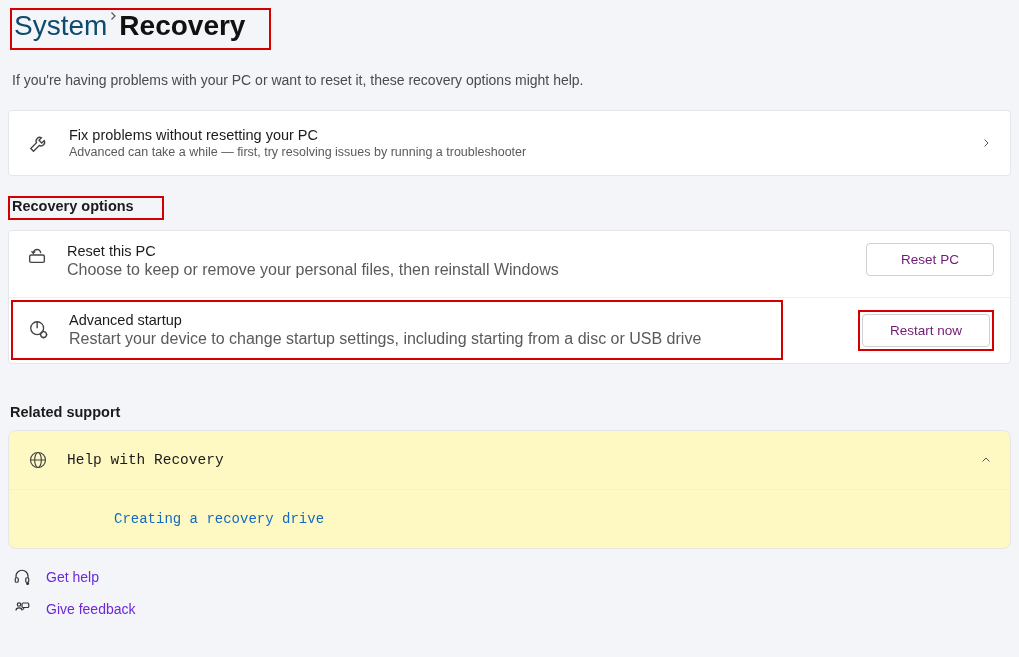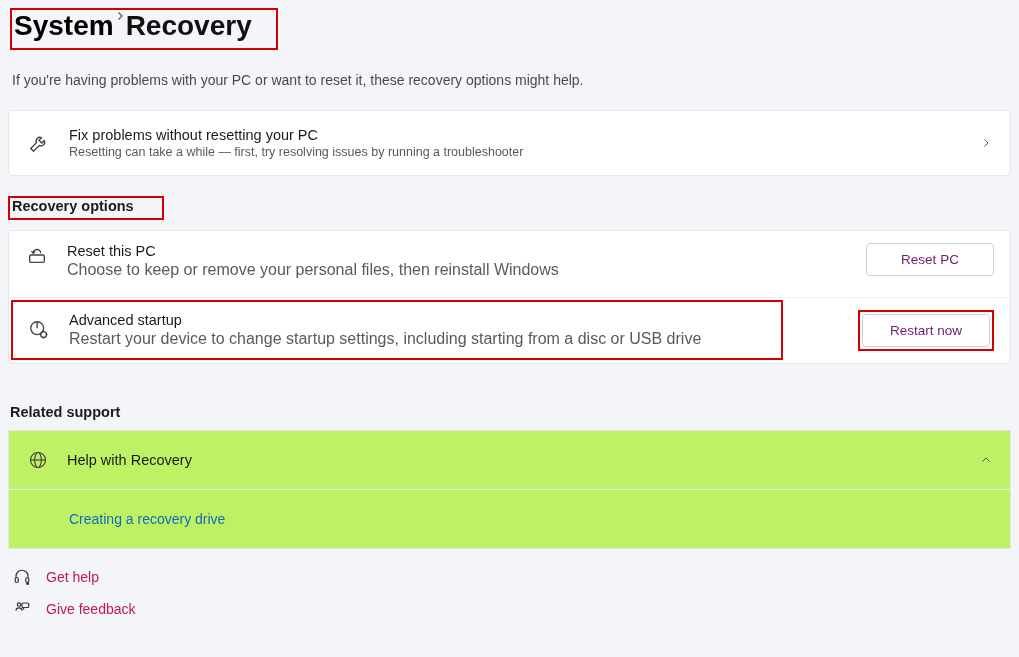--- a/index.html
+++ b/index.html
@@ -13,21 +13,21 @@
     padding: 0 8px 0 8px;
   }
   .breadcrumb {
     display: flex;
     align-items: center;
     gap: 10px;
     font-size: 28px;
     font-weight: 600;
     padding: 8px 0 4px 4px;
   }
-  .breadcrumb .parent { color: #000000; font-weight: 700; }
+  .breadcrumb .parent { color: #0c4a6e; font-weight: 400; }
   .breadcrumb .chevron { color: #5a5a5a; font-size: 16px; font-weight: 400; }
   .breadcrumb .current { color: #111; }
   .hl-red-thick {
     border: 2.5px solid #d40000;
     display: inline-flex;
   }
   .hl-breadcrumb {
     padding: 0 24px 6px 2px;
     margin-left: -2px;
   }
@@ -116,51 +116,52 @@
     margin: -10px 0 -10px -14px;
     min-height: 60px;
   }
   .hl-restart {
     border: 2.5px solid #d40000;
     padding: 2px 2px;
     display: inline-block;
     margin-left: 42px;
   }
   .help-card {
-    background: #bef264;
+    background: #fef9c3;
     border: 1px solid #e6e6e9;
-    border-radius: 0;
+    border-radius: 8px;
     overflow: hidden;
+    font-family: Liberation Mono, monospace;
   }
   .help-header {
     display: flex;
     align-items: center;
     padding: 18px 18px;
   }
   .help-header .icon {
     width: 22px; height: 22px; margin-right: 18px;
     display:flex;align-items:center;justify-content:center;
   }
   .help-header .title { flex: 1; font-size: 14.5px; color: #1b1b1b; }
   .help-header .chev { font-size: 13px; color: #555; }
   .help-body {
     border-top: 1px solid #eceef1;
     padding: 20px 18px 20px 60px;
   }
-  .link { color: #146ac0; font-size: 14px; cursor: pointer; }
+  .link { color: #146ac0; font-size: 14px; cursor: pointer; margin-left: 45px; }
   .footlinks { margin-top: 18px; padding-left: 4px; }
   .footlinks .row {
     display: flex; align-items: center; gap: 14px;
     font-size: 14px; margin-bottom: 12px;
   }
   .footlinks .row .ic {
     width: 20px; height: 20px; display:flex;align-items:center;justify-content:center;
     color:#333;
   }
-  .footlinks .row .txt { color: #be185d; cursor: pointer; }
+  .footlinks .row .txt { color: #6d28d9; cursor: pointer; }
   svg { display: block; }
 </style>
 </head>
 <body>
 
 <div class="breadcrumb">
   <span class="hl-red-thick hl-breadcrumb">
     <span class="parent">System</span>
     <span class="chevron">
       <svg width="12" height="12" viewBox="0 0 24 24" fill="none" stroke="#5a5a5a" stroke-width="2.5">
@@ -174,21 +175,21 @@
 <div class="subtitle">If you're having problems with your PC or want to reset it, these recovery options might help.</div>
 
 <div class="card">
   <span class="icon">
     <svg width="22" height="22" viewBox="0 0 24 24" fill="none" stroke="#444" stroke-width="1.5">
       <path d="M14.7 6.3a4 4 0 0 0-5.4 5.4L3 18l3 3 6.3-6.3a4 4 0 0 0 5.4-5.4L15 12l-3-3 2.7-2.7z"></path>
     </svg>
   </span>
   <div class="body">
     <div class="title">Fix problems without resetting your PC</div>
-    <div class="desc">Resetting can take a while — first, try resolving issues by running a troubleshooter</div>
+    <div class="desc">Advanced can take a while — first, try resolving issues by running a troubleshooter</div>
   </div>
   <span class="tail-icon">
     <svg width="12" height="12" viewBox="0 0 24 24" fill="none" stroke="#555" stroke-width="2">
         <polyline points="9 5 16 12 9 19"></polyline>
       </svg>
   </span>
 </div>
 
 <div class="section-heading">
   <span class="hl-section">Recovery options</span>

